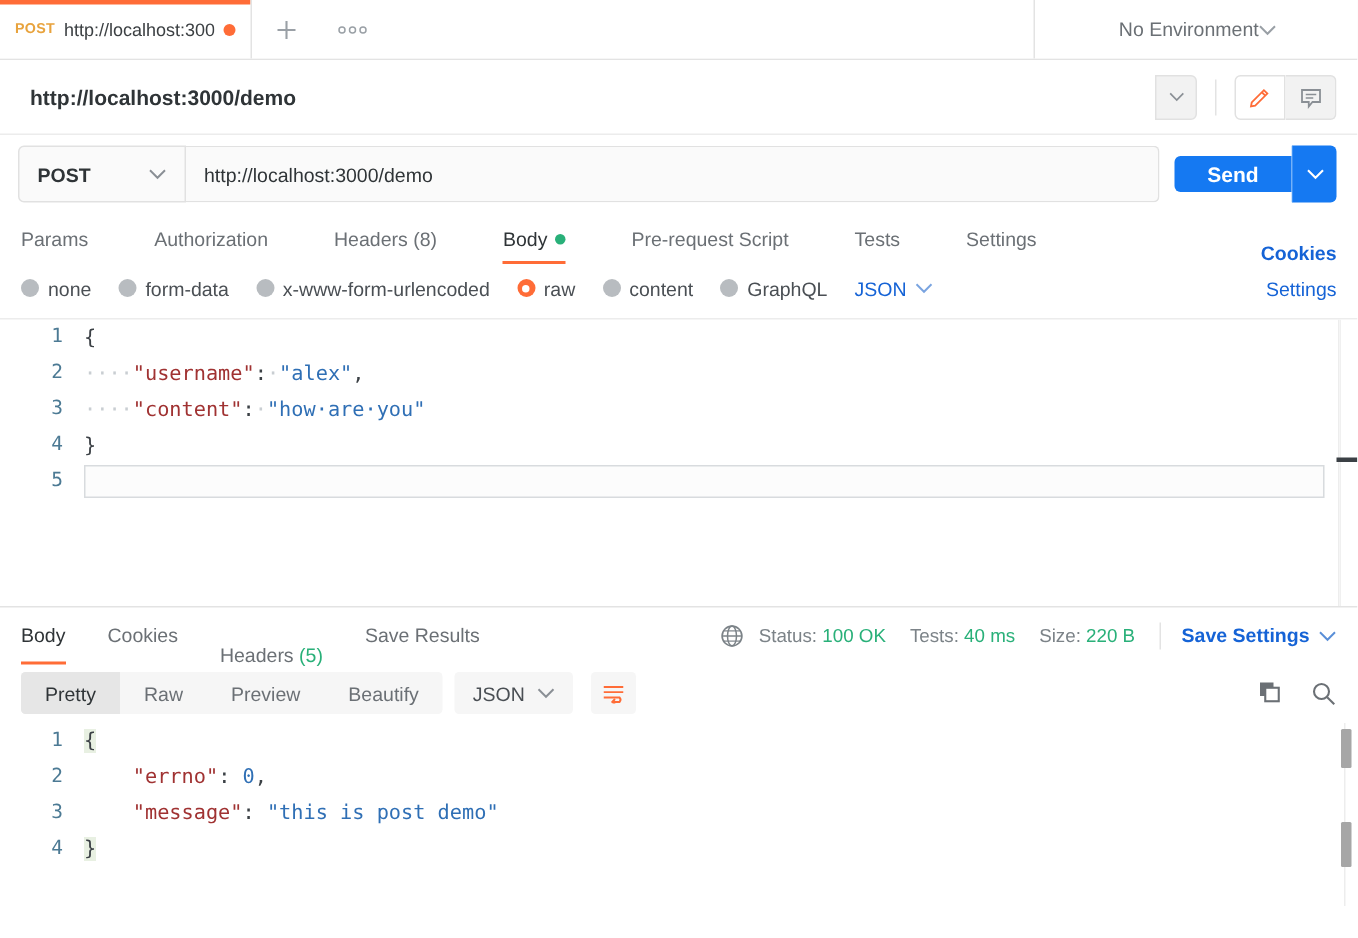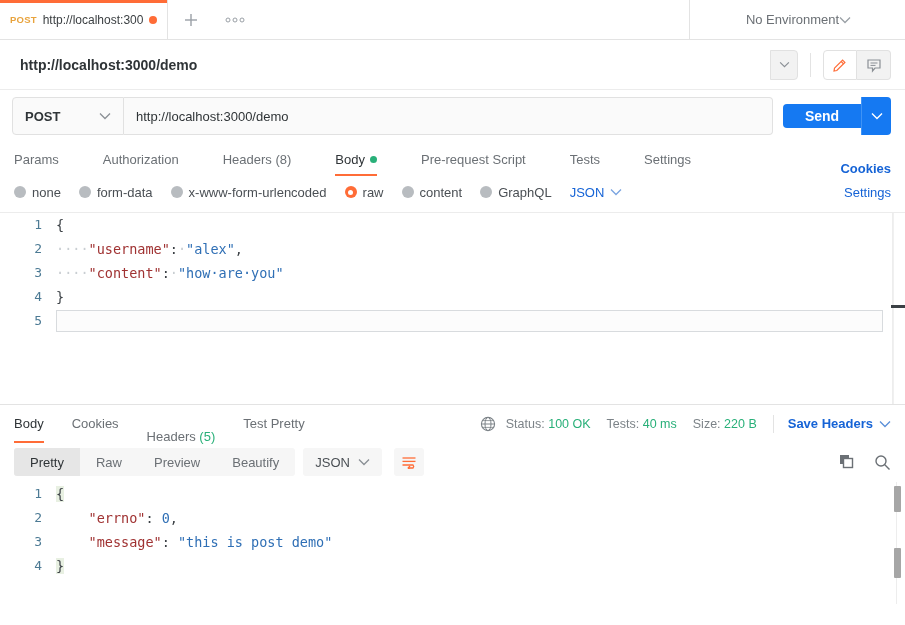--- a/index.html
+++ b/index.html
@@ -586,21 +586,21 @@
   <div class="rtab active" style="height:38px;padding-left:0;padding-right:14px;">
     <span>Body</span>
   </div>
   <div class="rtab" style="height:38px;">
     <span>Cookies</span>
   </div>
   <div class="rtab" style="height:38px;margin-top:25px;">
     <span>Headers <span class="green-count">(5)</span></span>
   </div>
   <div class="rtab" style="height:38px;">
-    <span>Test Pretty</span>
+    <span>Save Results</span>
   </div>
   <div class="spacer"></div>
   <svg class="globe" viewBox="0 0 16 16">
     <circle cx="8" cy="8" r="6.6" fill="none" stroke="#7c8388" stroke-width="1.1"></circle>
     <ellipse cx="8" cy="8" rx="3" ry="6.6" fill="none" stroke="#7c8388" stroke-width="1"></ellipse>
     <line x1="1.4" y1="8" x2="14.6" y2="8" stroke="#7c8388" stroke-width="1"></line>
     <line x1="2.4" y1="4.6" x2="13.6" y2="4.6" stroke="#7c8388" stroke-width=".8"></line>
     <line x1="2.4" y1="11.4" x2="13.6" y2="11.4" stroke="#7c8388" stroke-width=".8"></line>
   </svg>
   <div class="stat">
@@ -610,21 +610,21 @@
   <div class="stat">
     <span>Tests:</span>
     <b>40 ms</b>
   </div>
   <div class="stat">
     <span>Size:</span>
     <b>220 B</b>
   </div>
   <div class="resp-divider"></div>
   <div class="save-resp">
-    <span>Save Headers</span>
+    <span>Save Settings</span>
     <svg width="12" height="8" viewBox="0 0 12 8">
       <polyline points="1,1.5 6,6.5 11,1.5" fill="none" stroke="#5a8fd8" stroke-width="1.3"></polyline>
     </svg>
   </div>
 </div>
 
 <div class="resp-toolbar">
   <div class="seg">
     <div class="seg-item active">Pretty</div>
     <div class="seg-item">Raw</div>

